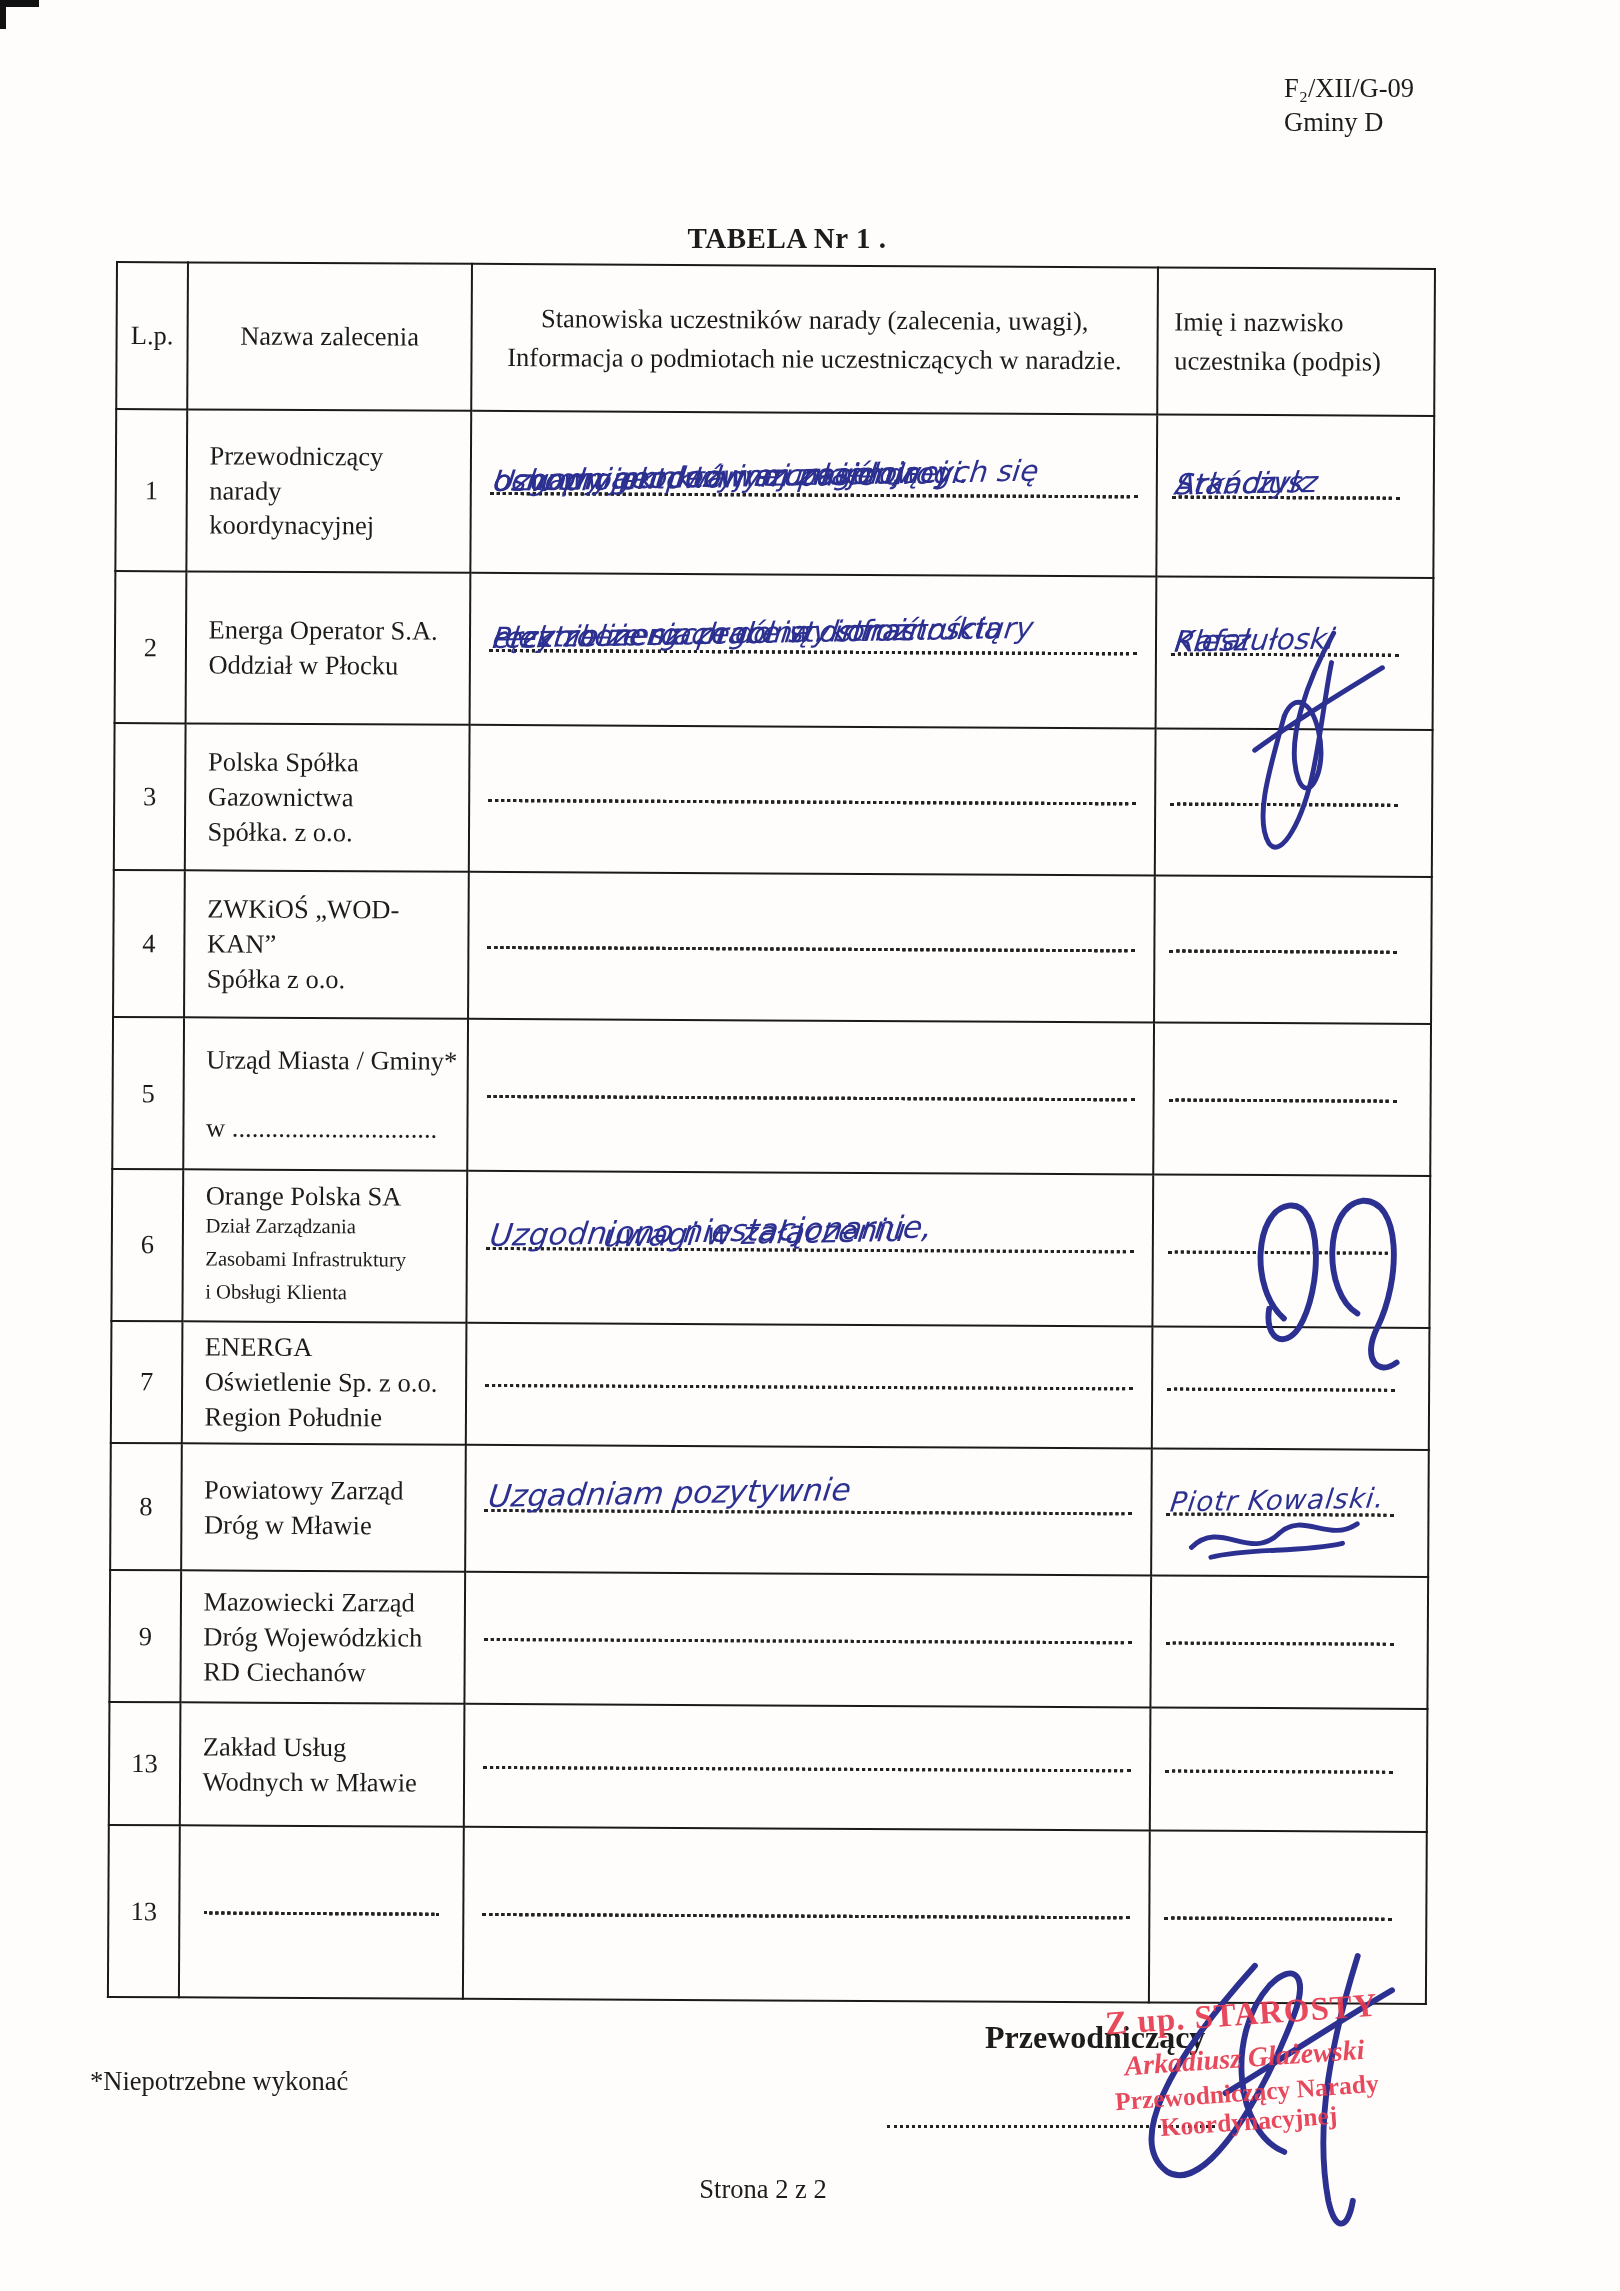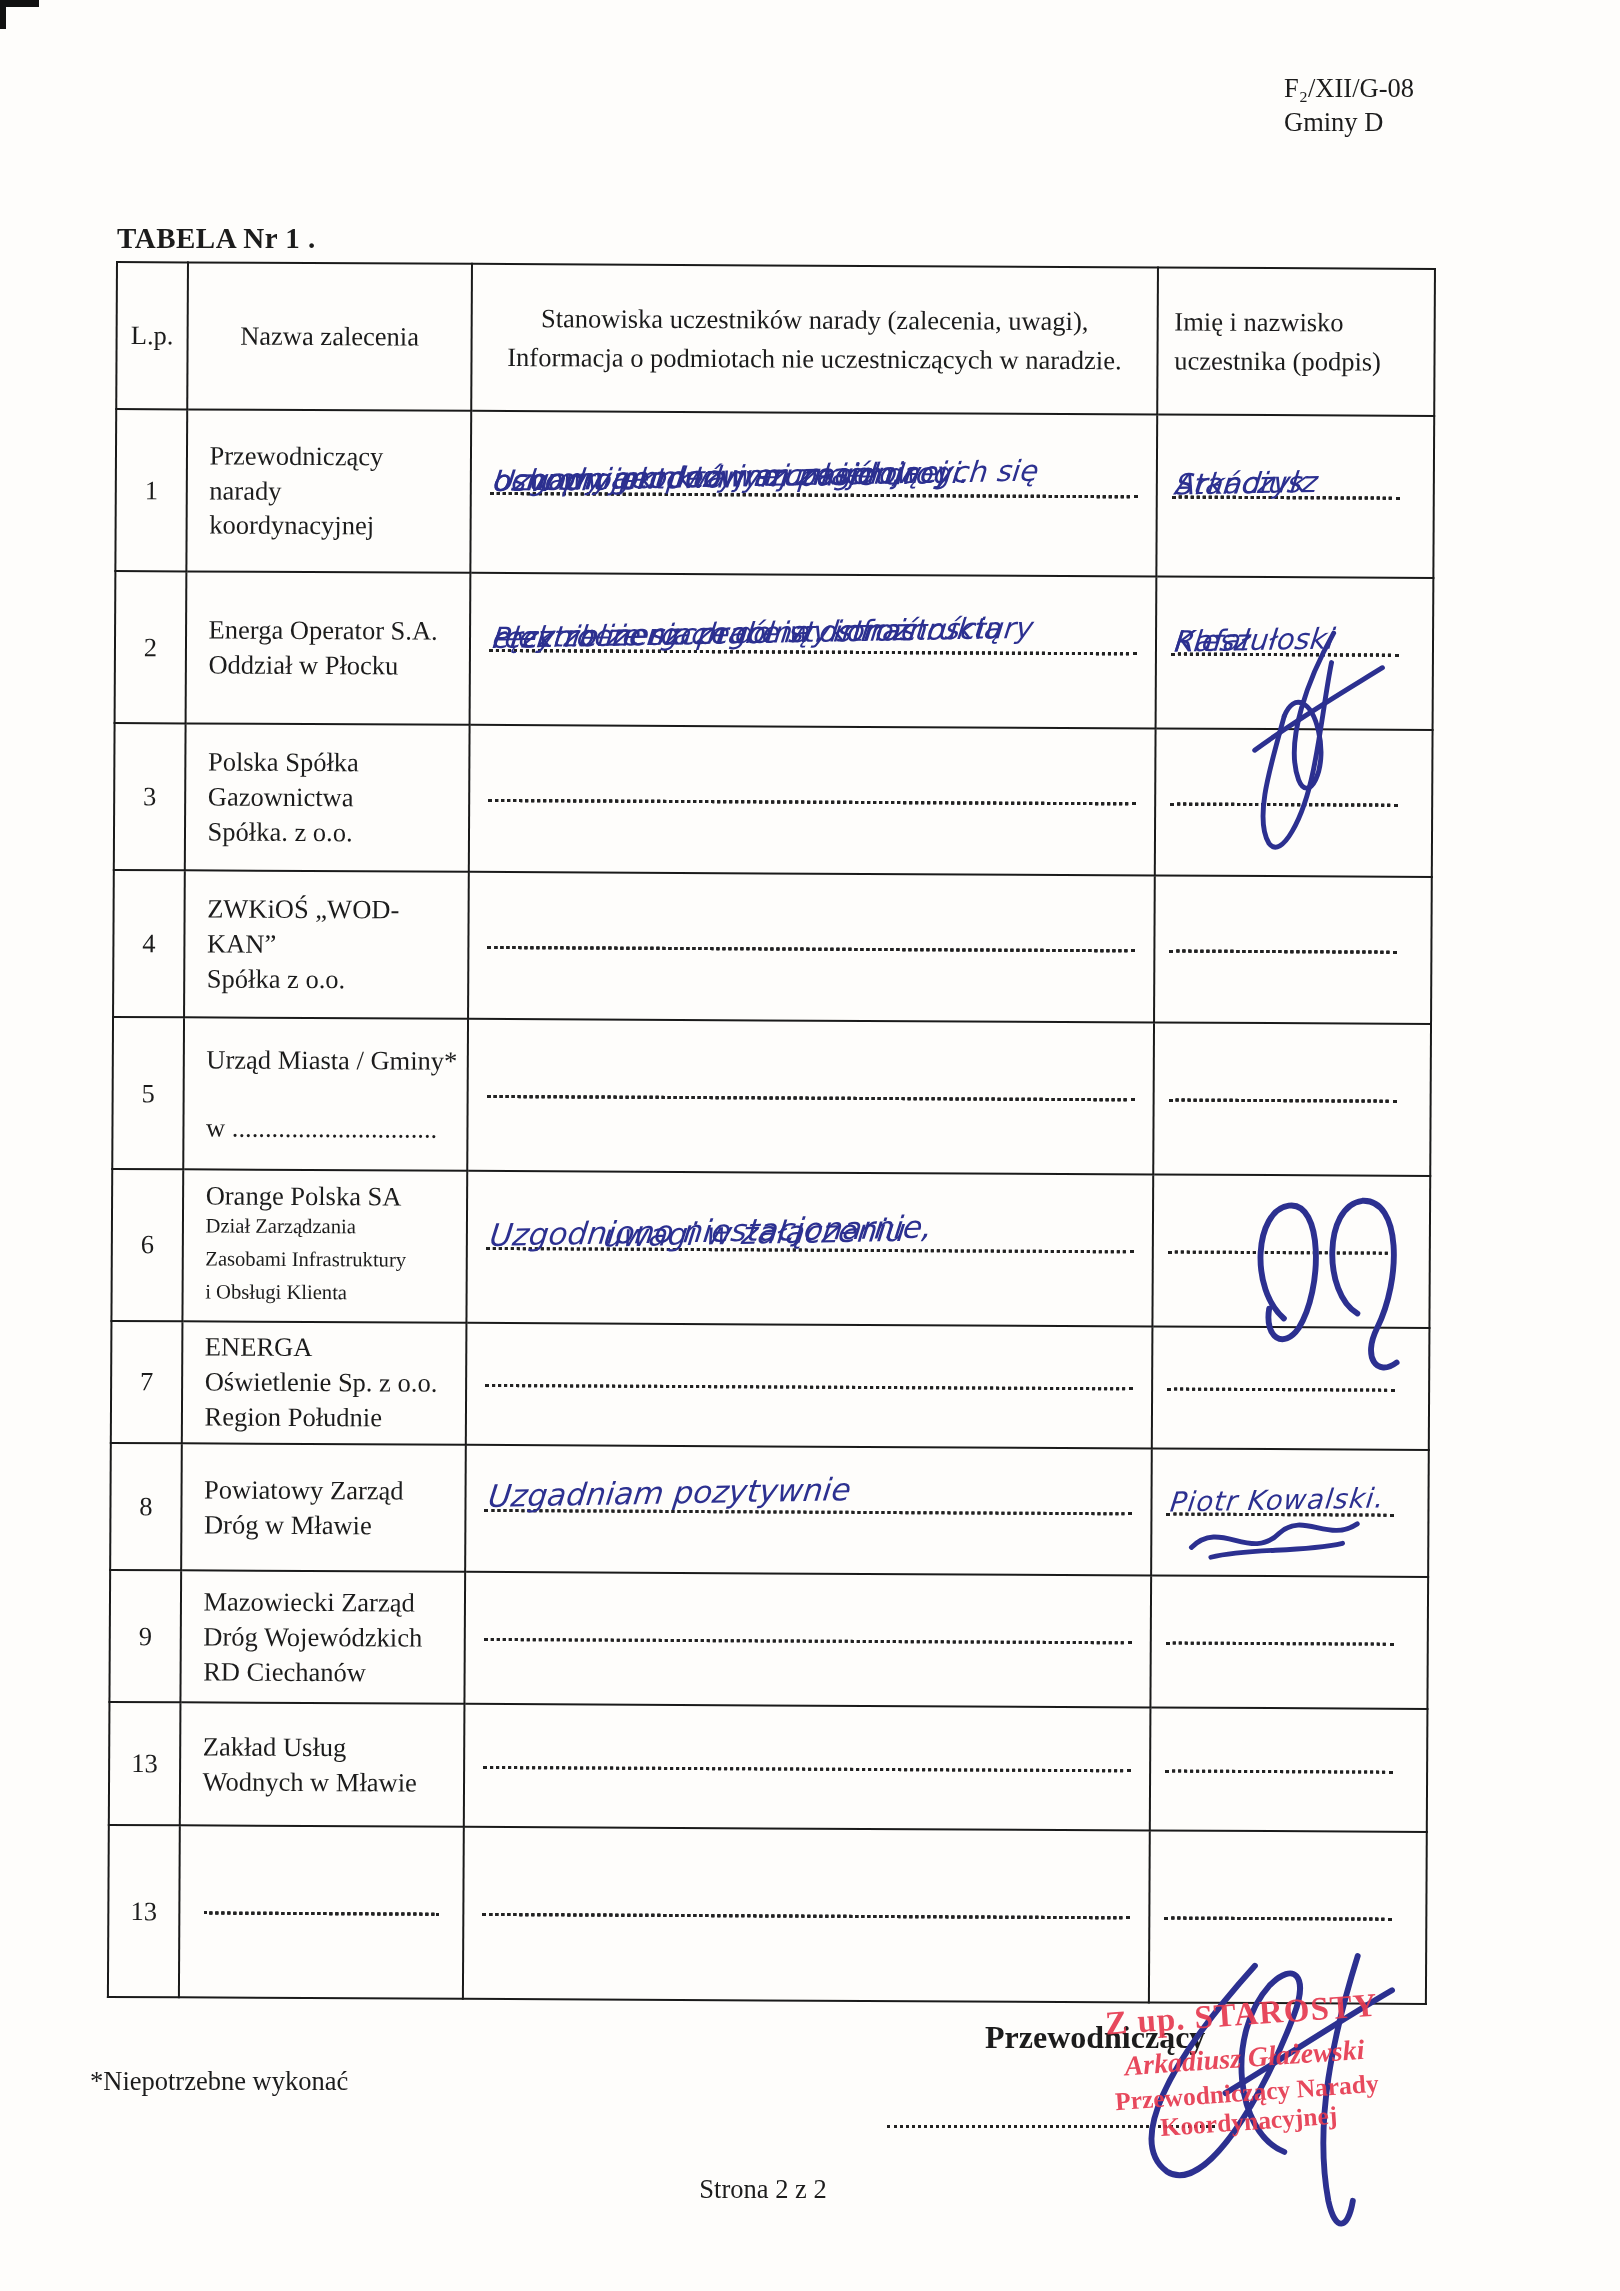--- a/index.html
+++ b/index.html
@@ -6,21 +6,21 @@
   .page {
     position:relative; width:1620px; height:2292px; margin:0 auto;
     background:#fefdfb; overflow:hidden;
     font-family:"Liberation Serif", serif; color:#1c1c1c;
   }
   
   .scan-edge-top { position:absolute; left:0; top:0; width:39px; height:6.9px; background:#111; }
   .scan-edge-left { position:absolute; left:0; top:0; width:5.9px; height:29px; background:#111; }
 
   .doc-code { position:absolute; left:1284px; top:71px; font-size:26.5px; line-height:1.3; }
-  .tbl-title { position:absolute; left:117px; top:222px; width:1318px; 
+  .tbl-title { position:absolute; left:128px; top:222px; width:1318px; text-align:center;
                font-weight:bold; font-size:29px; letter-spacing:0.5px; }
 
   table.tbl { position:absolute; left:116px; top:261px; width:1318px;
               border-collapse:collapse; table-layout:fixed;
               transform:rotate(0.3deg); transform-origin:top left; }
   .tbl td { border:2.9px solid #1a1a1a; vertical-align:middle; overflow:visible; }
 
   .c-lp   { text-align:center; font-size:26.5px; }
   .c-name { padding:7.8px 7.8px 7.8px 21.6px; font-size:26.5px; line-height:1.32; }
   .c-rem  { padding:0 17.6px; position:relative; }
@@ -65,21 +65,21 @@
   .stamp .s3 { font-size:25.5px; }
 </style>
 </head>
 <body>
 
 <div class="page">
   <div class="scan-edge-top"></div>
   <div class="scan-edge-left"></div>
 
   <div class="doc-code">
-    <div>F₂/XII/G-08</div>
+    <div>F₂/XII/G-09</div>
     <div>Gminy D</div>
   </div>
 
   <div class="tbl-title">TABELA Nr 1 .</div>
 
   <table class="tbl">
     <colgroup>
         <col style="width:71px">
         <col style="width:284px">
         <col style="width:686px">

